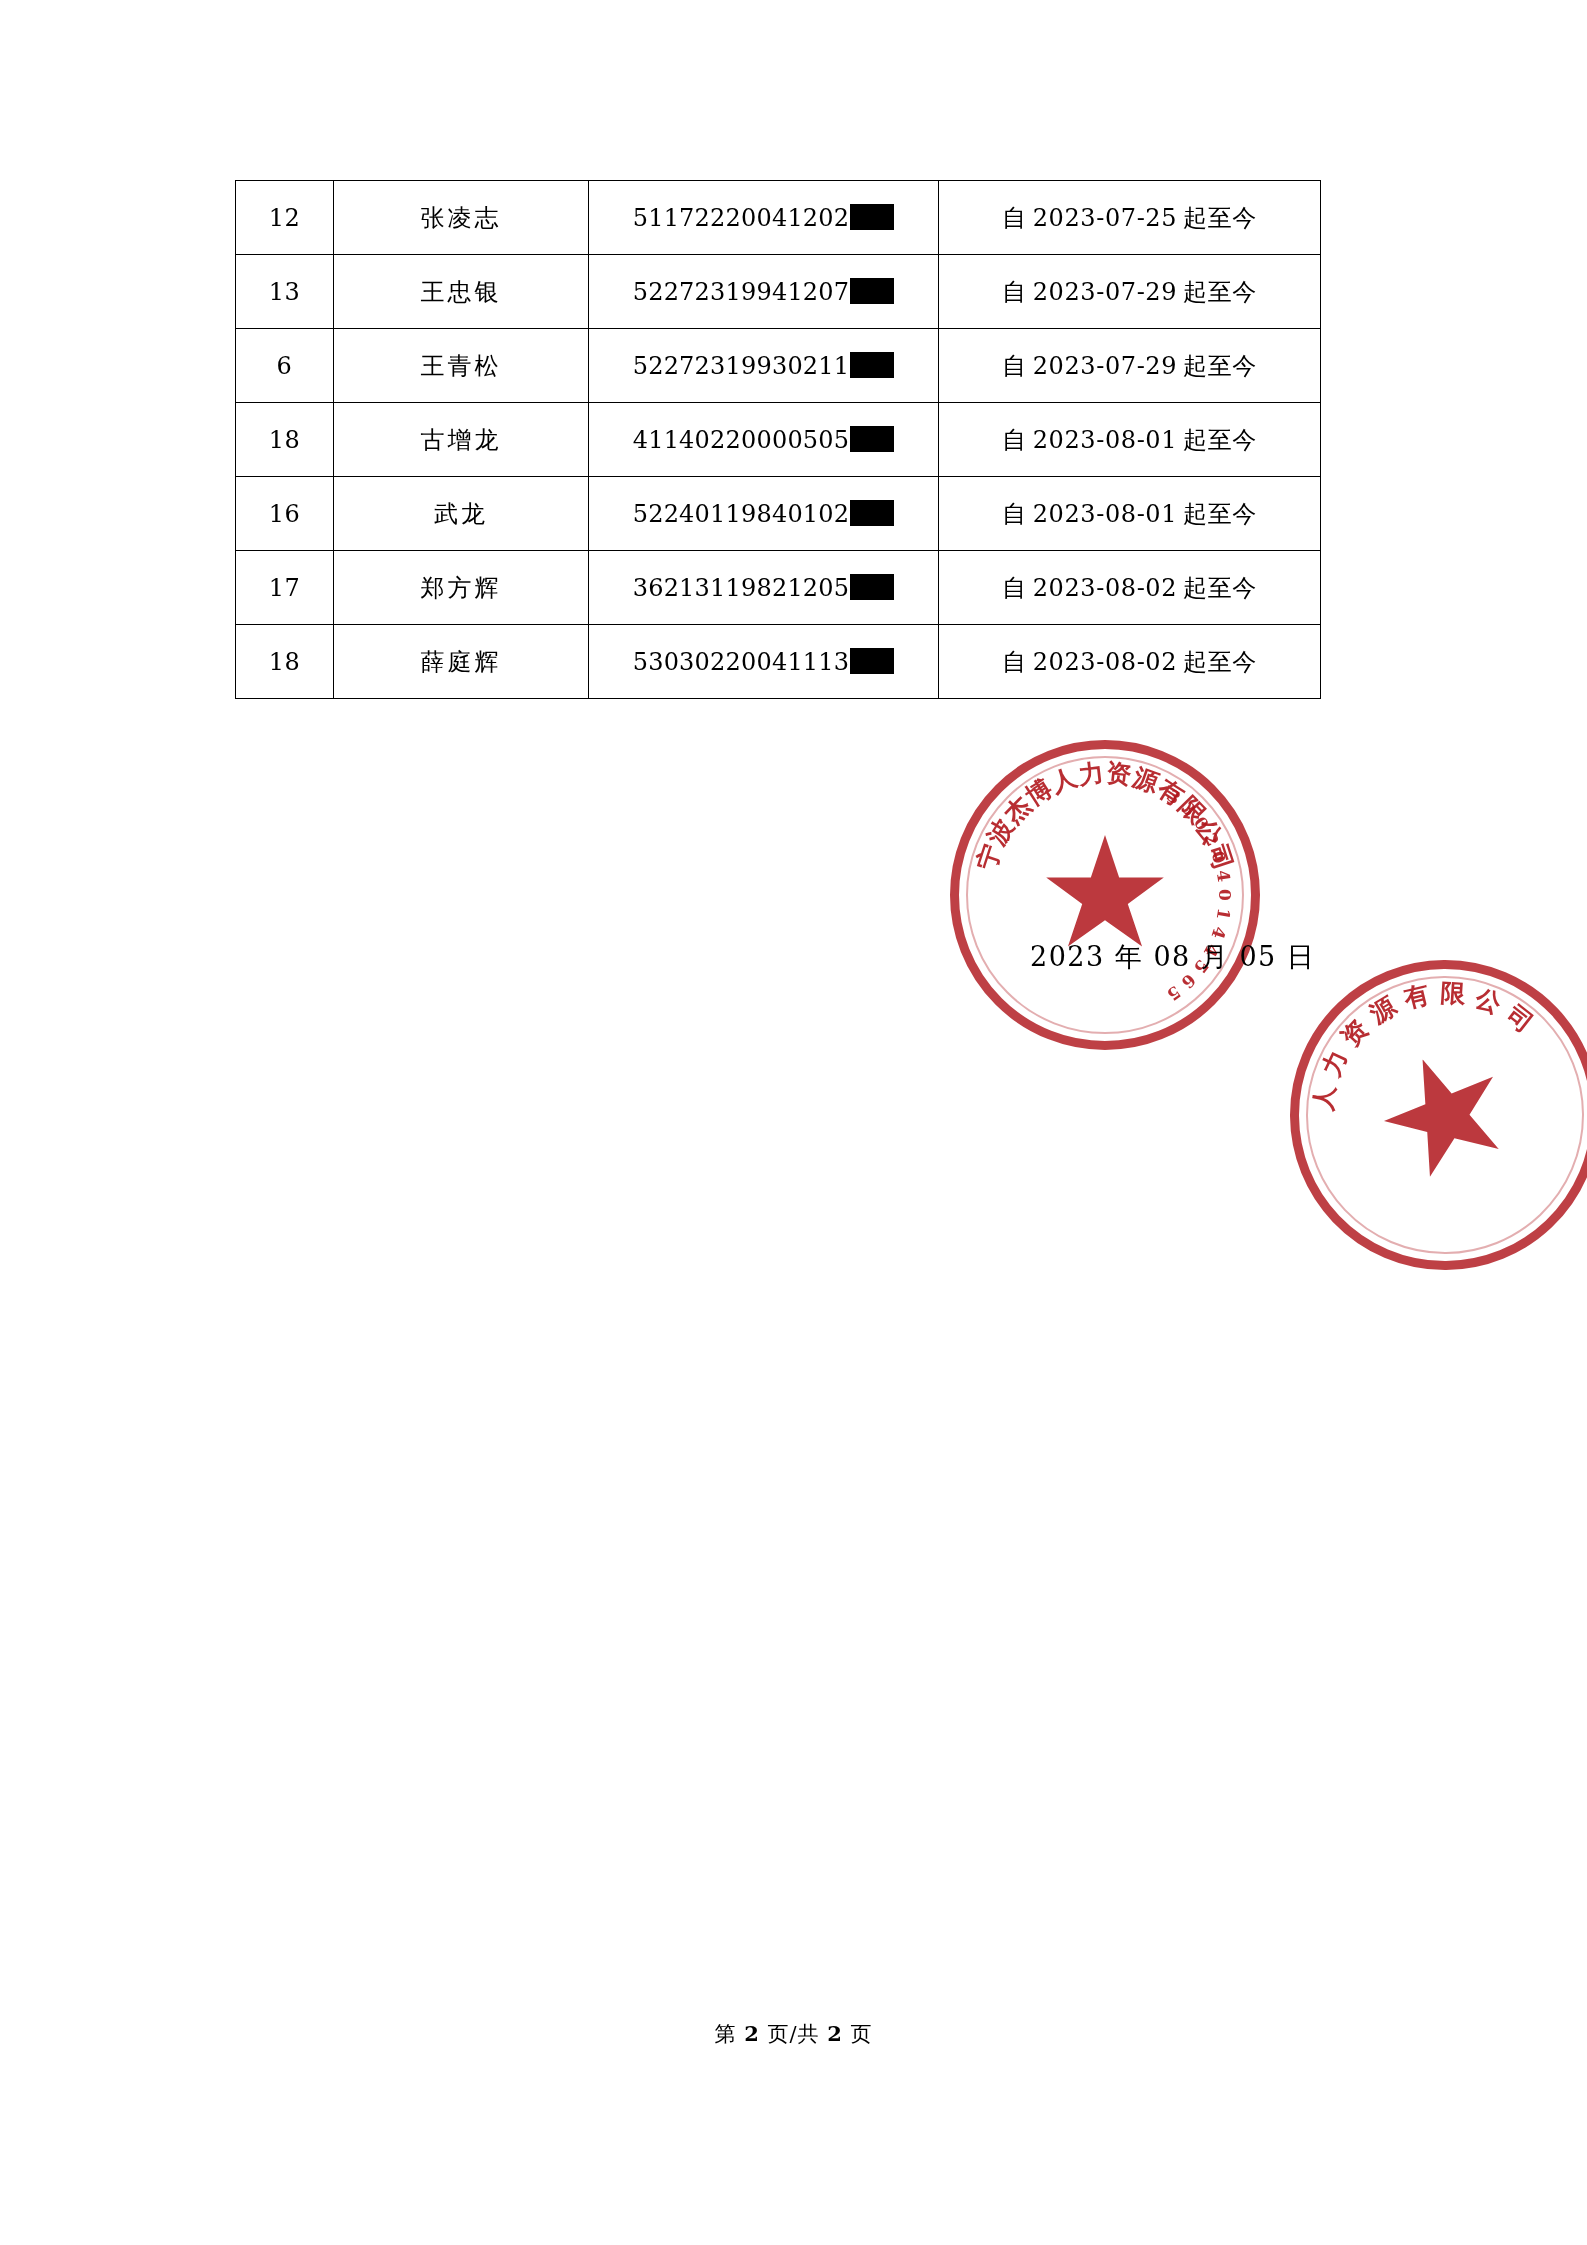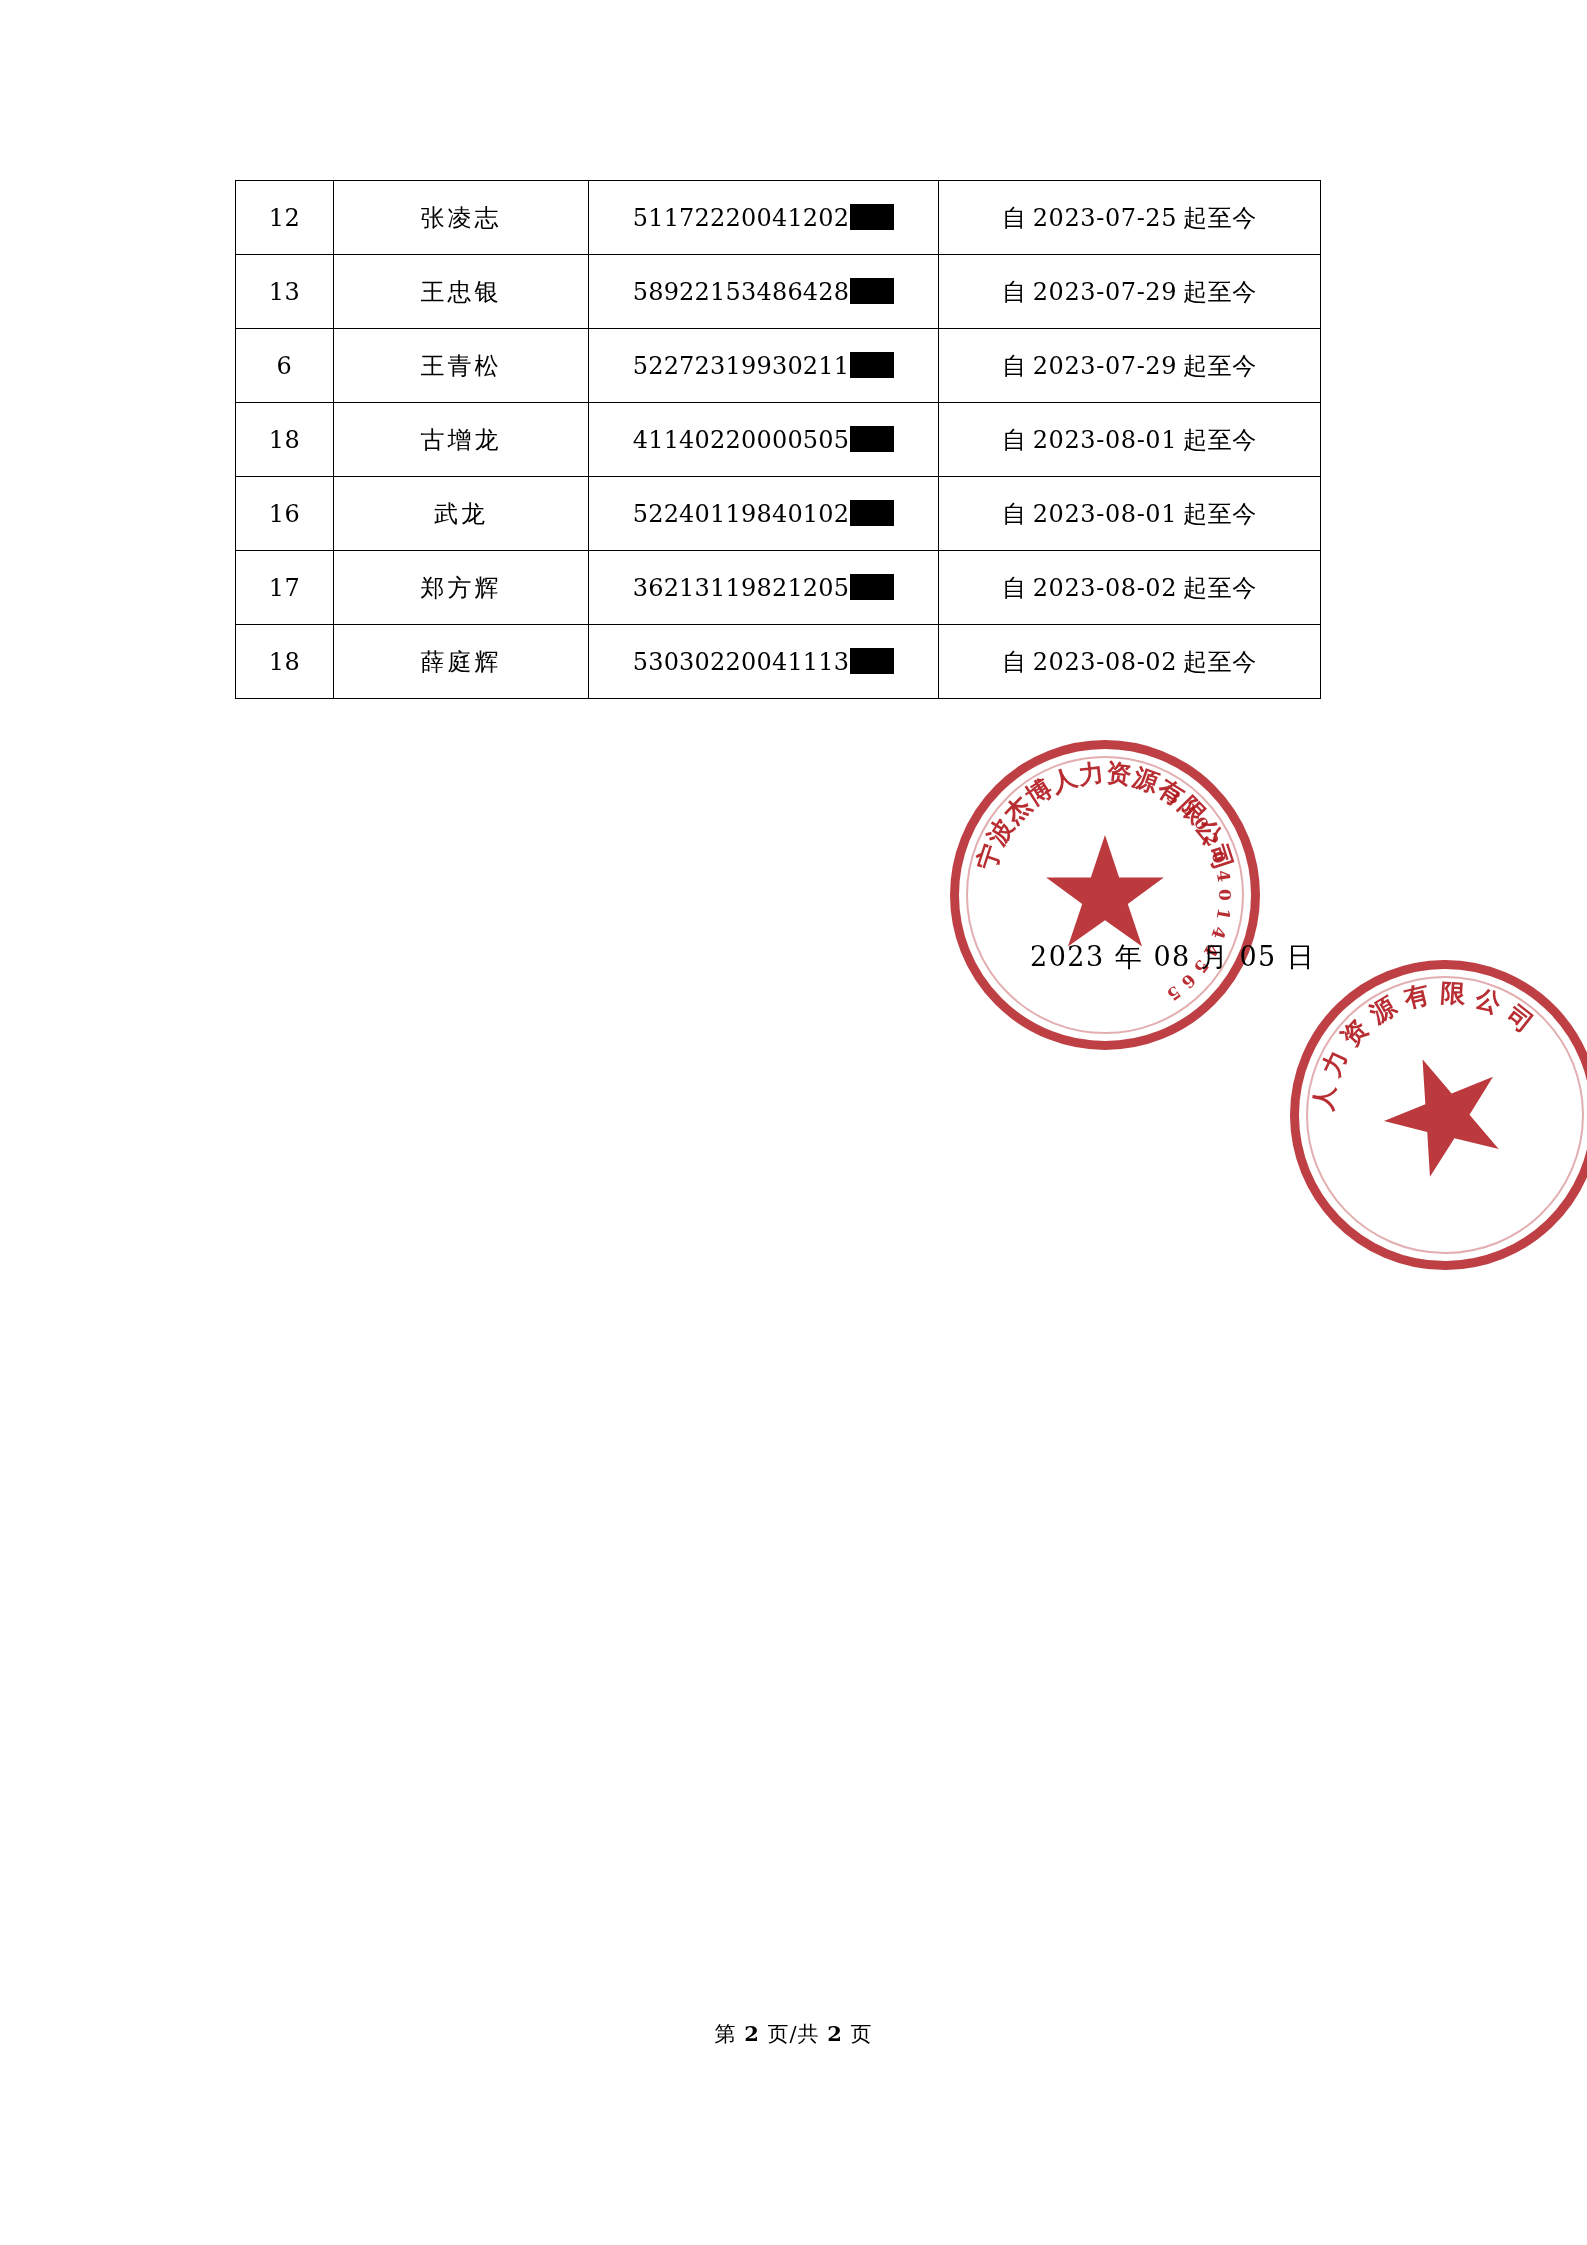--- a/index.html
+++ b/index.html
@@ -178,21 +178,21 @@
       <tbody>
         <tr>
           <td class="idx-cell">12</td>
           <td class="name-cell">张凌志</td>
           <td class="id-cell"><span>51172220041202</span><span class="redact"></span></td>
           <td class="period-cell"><span class="seg">自</span><span class="seg">2023-07-25</span><span class="seg">起至今</span></td>
         </tr>
         <tr>
           <td class="idx-cell">13</td>
           <td class="name-cell">王忠银</td>
-          <td class="id-cell"><span>58922153486428</span><span class="redact"></span></td>
+          <td class="id-cell"><span>52272319941207</span><span class="redact"></span></td>
           <td class="period-cell"><span class="seg">自</span><span class="seg">2023-07-29</span><span class="seg">起至今</span></td>
         </tr>
         <tr>
           <td class="idx-cell">6</td>
           <td class="name-cell">王青松</td>
           <td class="id-cell"><span>52272319930211</span><span class="redact"></span></td>
           <td class="period-cell"><span class="seg">自</span><span class="seg">2023-07-29</span><span class="seg">起至今</span></td>
         </tr>
         <tr>
           <td class="idx-cell">18</td>

